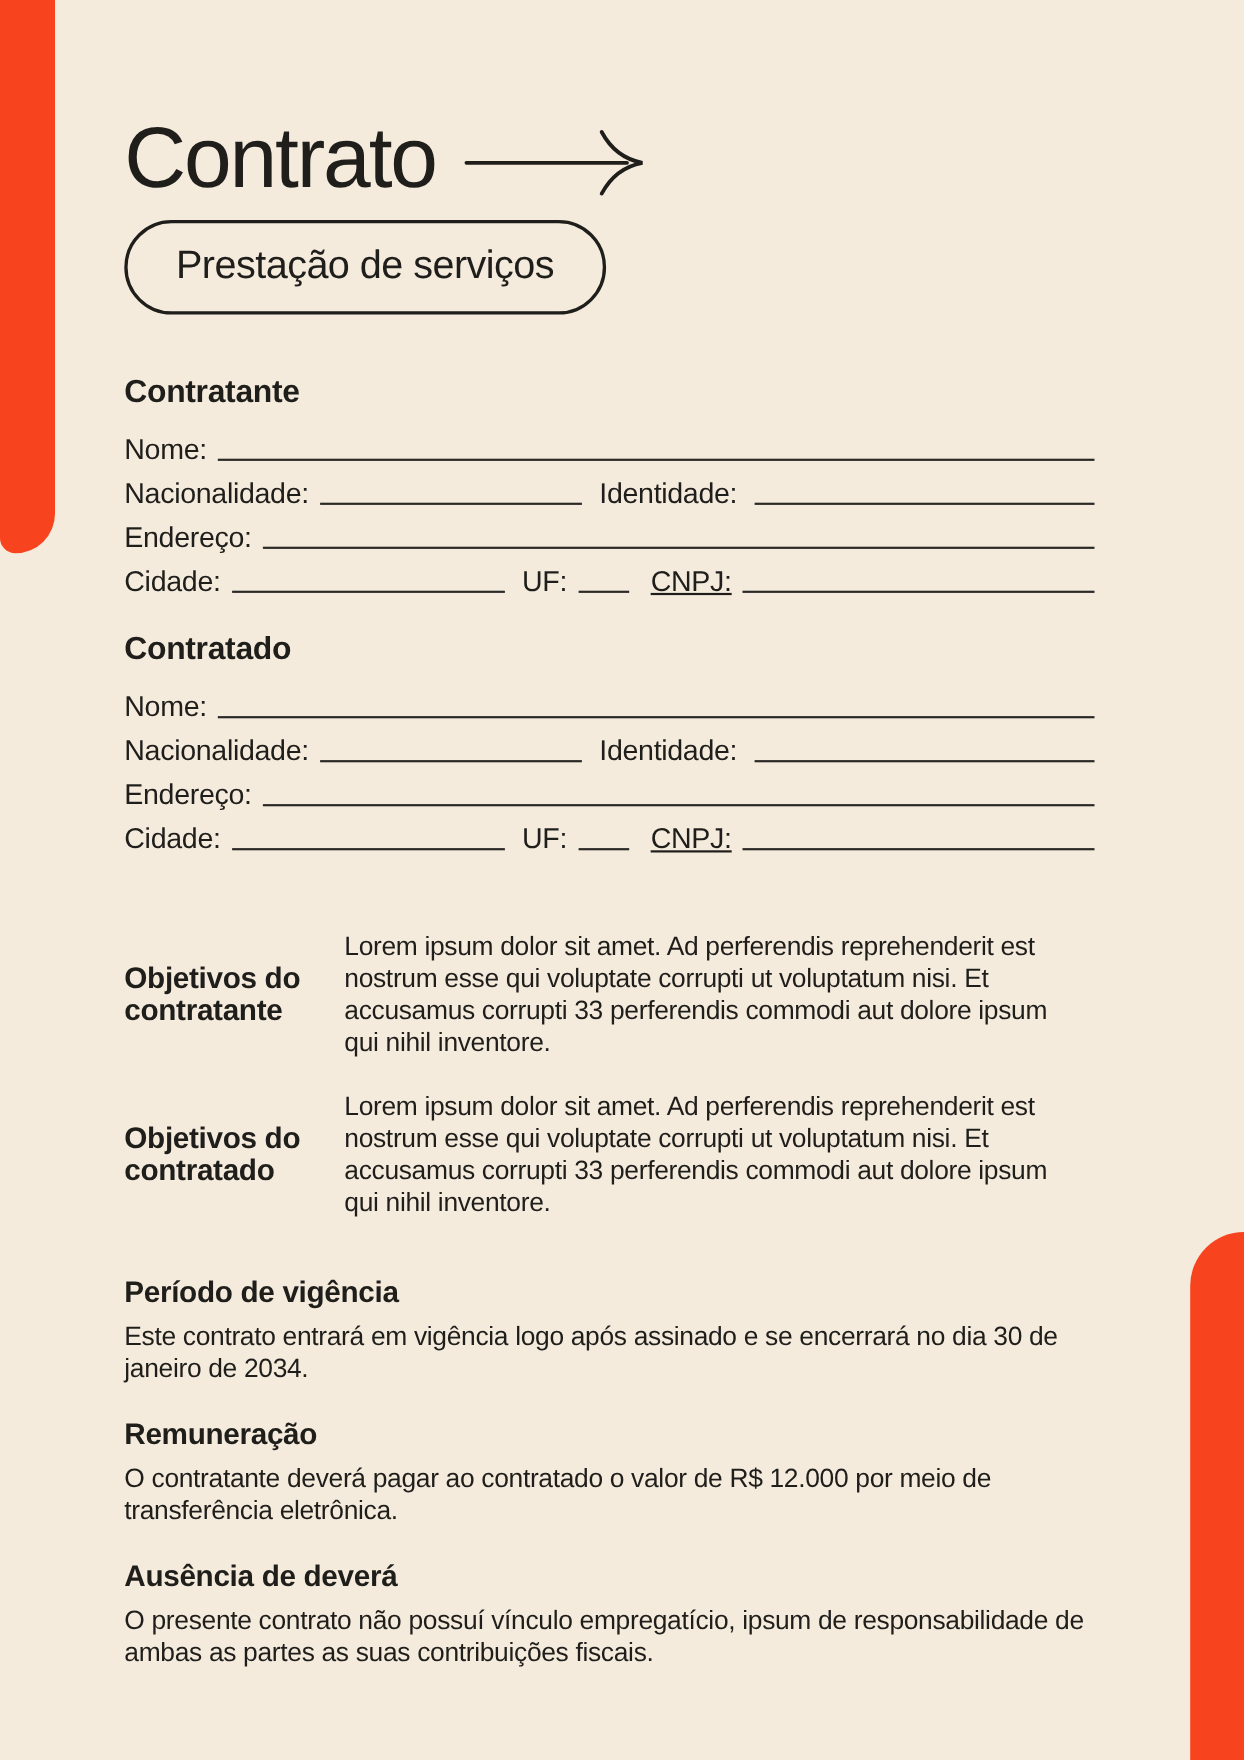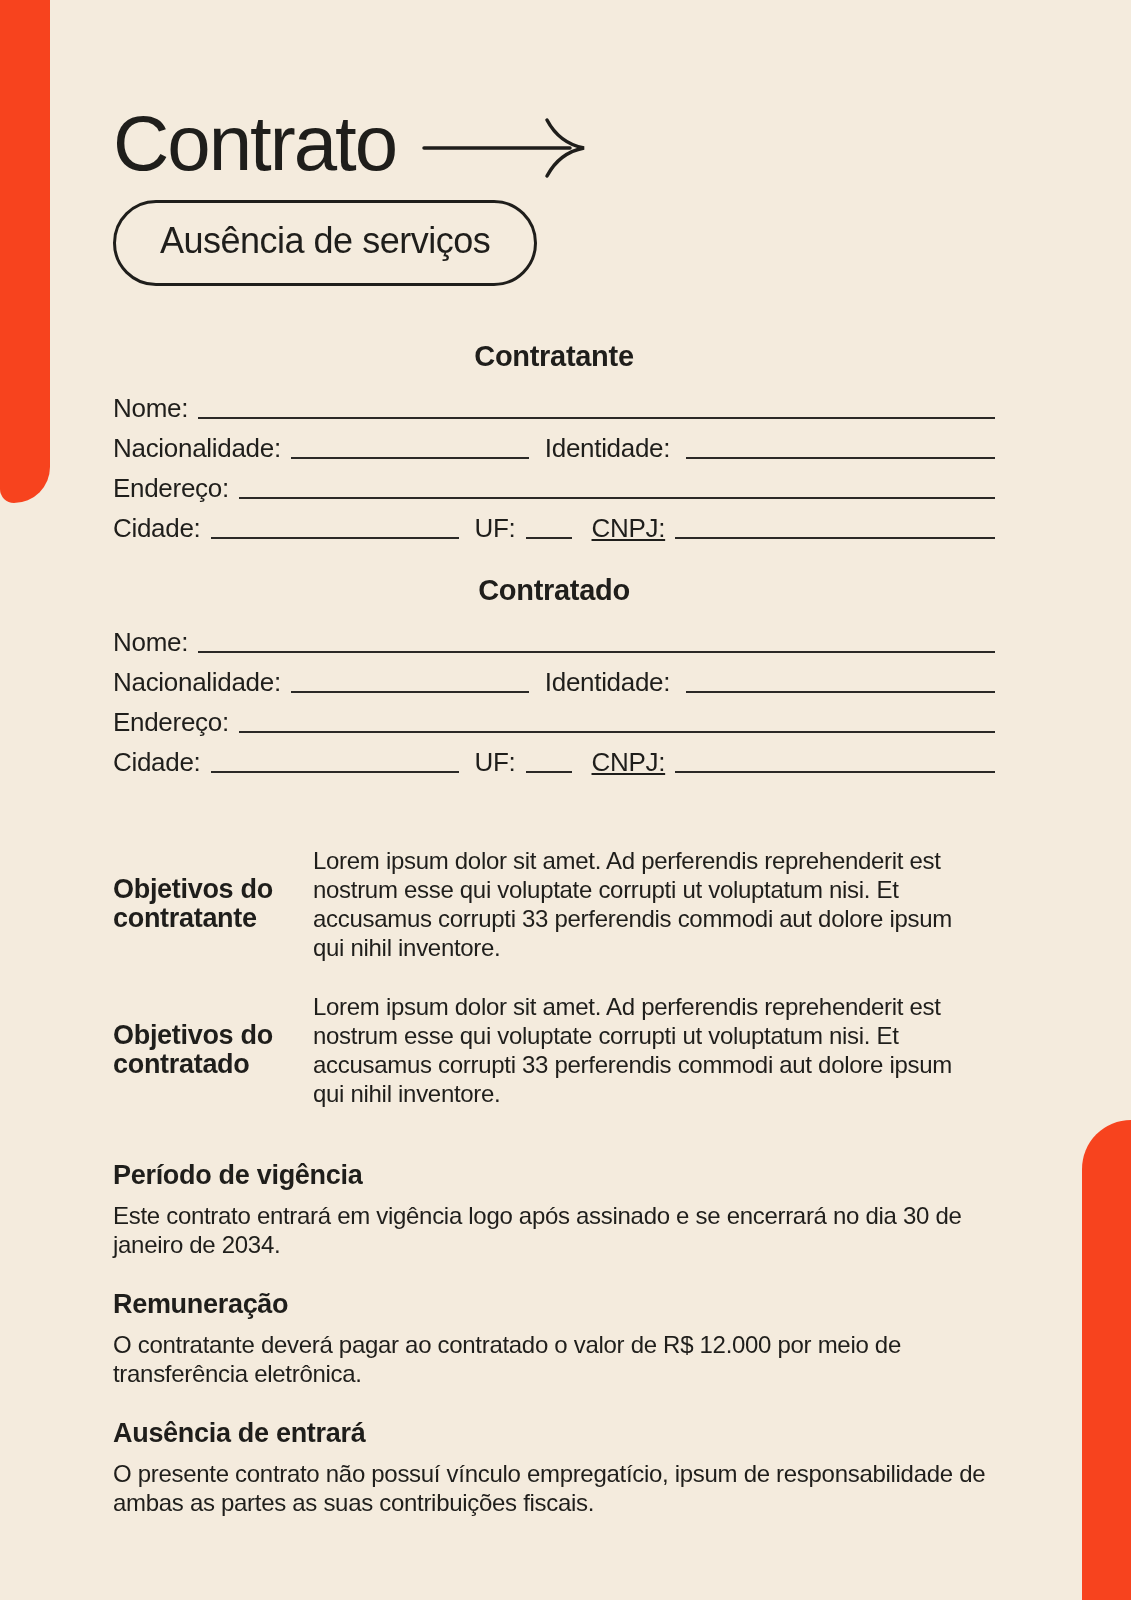--- a/index.html
+++ b/index.html
@@ -42,21 +42,21 @@
   .pill{
     display:inline-block;
     margin-top:18px;
     border:3px solid var(--ink);
     border-radius:48px;
     padding:17px 44px 21px 44px;
     font-size:36px;
     letter-spacing:-0.5px;
   }
   
-  .party{margin-top:54px;text-align:center;}
+  .party{margin-top:54px;}
   .party + .party{margin-top:32px;}
   .party h2{
     font-size:29px;font-weight:700;margin:0 0 22px 0;
     letter-spacing:-0.3px;
   }
   .row{
     display:flex;align-items:flex-end;
     font-size:26px;letter-spacing:-0.3px;
     margin-bottom:13px;line-height:27px;
   }
@@ -108,21 +108,21 @@
       <div class="title-row">
         <h1>Contrato</h1>
         <svg class="arrow" width="168" height="64" viewBox="0 0 168 64">
           <g fill="none" stroke="#1F1E1B" stroke-width="3.5" stroke-linecap="round">
             <path d="M2 32 H148"></path>
             <path d="M125 4 C133 19 146 29 162 32 C146 35 133 45 125 60"></path>
           </g>
         </svg>
       </div>
       <div class="pill">
-        <span>Ausência de serviços</span>
+        <span>Prestação de serviços</span>
       </div>
     </header>
 
     <section class="party">
       <h2>Contratante</h2>
       <div class="row">
         <span class="lbl">Nome:</span>
         <span class="line grow"></span>
       </div>
       <div class="row">
@@ -185,18 +185,18 @@
     <section class="clauses">
       <div class="clause">
         <h3>Período de vigência</h3>
         <p>Este contrato entrará em vigência logo após assinado e se encerrará no dia 30 de janeiro de 2034.</p>
       </div>
       <div class="clause">
         <h3>Remuneração</h3>
         <p>O contratante deverá pagar ao contratado o valor de R$ 12.000 por meio de transferência eletrônica.</p>
       </div>
       <div class="clause">
-        <h3>Ausência de entrará</h3>
+        <h3>Ausência de deverá</h3>
         <p>O presente contrato não possuí vínculo empregatício, ipsum de responsabilidade de ambas as partes as suas contribuições fiscais.</p>
       </div>
     </section>
   </main>
 </div>
 
 </body></html>

